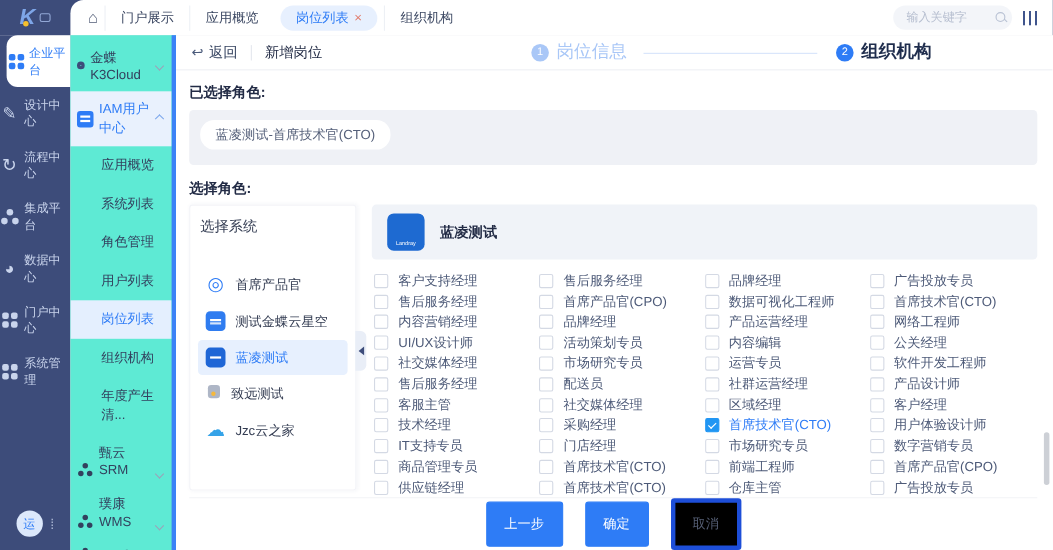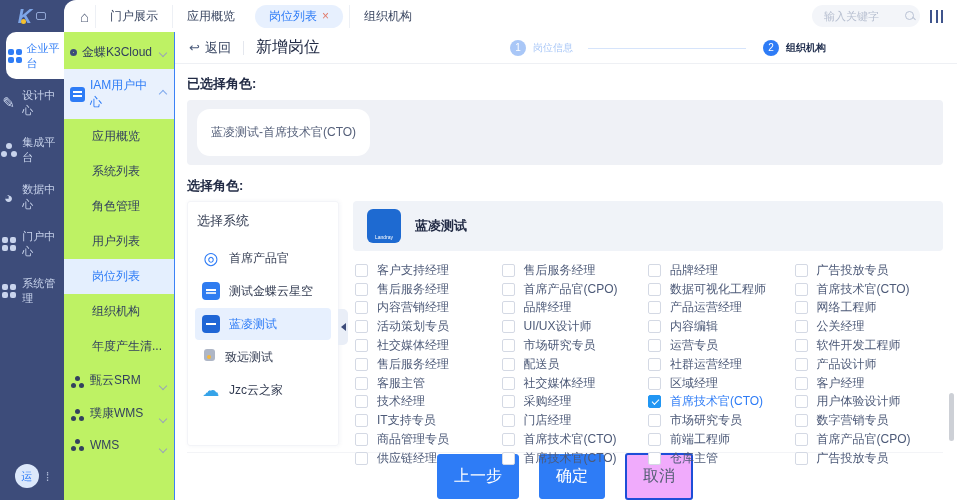--- a/index.html
+++ b/index.html
@@ -42,60 +42,60 @@
   .ric.grid::before, .ric.portal::before, .ric.settings::before { content:""; position:absolute; left:2px; top:2px; width:6px; height:6px; border-radius:2px; background:currentColor; box-shadow:8px 0 0 currentColor,0 8px 0 currentColor,8px 8px 0 currentColor; }
   .ric.design::before { content:"✎"; font-size:15px; }
   .ric.flow::before { content:"↻"; font-size:16px; }
   .ric.integration::before { content:""; position:absolute; left:6px; top:2px; width:6px; height:6px; border-radius:50%; background:currentColor; box-shadow:-5px 8px 0 currentColor,5px 8px 0 currentColor; }
   .ric.pie::before { content:"◕"; font-size:15px; }
   .rail-bottom { margin-top:auto; display:flex; align-items:center; justify-content:center; gap:7px; padding:10px 0 12px; }
   .avatar { width:24px; height:24px; border-radius:50%; background:#dce8fb; color:#2e7cf6; font-size:11px; display:flex; align-items:center; justify-content:center; cursor:pointer; }
   .dots { color:#aab6d4; font-size:13px; letter-spacing:0; cursor:pointer; }
 
   
-  .sidebar { width:111px; background:#bef264; border-right:1px solid #3b82f6; padding-top:4px; font-size:12px; color:#33415e; overflow:hidden; }
+  .sidebar { width:96px; background:#5eead4; border-right:4px solid #3b82f6; padding-top:4px; font-size:12px; color:#33415e; overflow:hidden; }
   .ws { display:flex; align-items:center; gap:5px; padding:8px 6px; cursor:pointer; font-size:12px; }
   .ws-ic { width:7px; height:7px; border:3px solid #3d4c7a; border-radius:50%; flex:0 0 auto; }
   .chev { width:6px; height:6px; border-right:1.4px solid #9aa3b8; border-bottom:1.4px solid #9aa3b8; transform:rotate(45deg); margin-left:auto; margin-right:2px; flex:0 0 auto; }
   .chev.up { transform:rotate(-135deg); }
   .appgroup { display:flex; align-items:center; gap:5px; padding:8px 6px; background:#e9f1fd; color:#2e7cf6; cursor:pointer; }
   .iam-ic { position:relative; width:15px; height:15px; background:#2e7cf6; border-radius:3px; flex:0 0 auto; }
   .iam-ic::after { content:""; position:absolute; left:3px; top:4px; width:9px; height:2px; background:#fff; box-shadow:0 4px 0 #fff; }
   .appgroup .chev { border-color:#7fa9ec; }
   .sub-item { padding:9px 6px 9px 28px; cursor:pointer; }
   .sub-item.on { background:#e4effe; color:#2e7cf6; }
   .group-item { display:flex; align-items:flex-end; gap:6px; padding:8px 6px; cursor:pointer; }
   .gic { position:relative; width:14px; height:14px; flex:0 0 auto; color:#33415e; }
   .gic.org::before { content:""; position:absolute; left:5px; top:1px; width:5px; height:5px; border-radius:50%; background:currentColor; box-shadow:-4px 7px 0 currentColor,4px 7px 0 currentColor; }
 
   
   .main { flex:1; display:flex; flex-direction:column; min-width:0; background:#fff; }
   .toolbar { height:32px; flex:0 0 32px; display:flex; align-items:center; padding:0 14px; border-bottom:1px solid #eef0f4; font-size:13px; color:#33415e; }
   .back { display:flex; align-items:center; gap:5px; cursor:pointer; }
   .back-ic { font-size:13px; color:#4a5a7a; }
   .vdiv { width:1px; height:14px; background:#e4e7ee; margin:0 12px; }
-  .page-title { font-size:16px; color:#222b45; }
+  .page-title { font-size:13px; color:#222b45; }
   .steps { display:flex; align-items:center; margin-left:190px; }
   .step { display:flex; align-items:center; gap:7px; position:relative; }
   .step + .step { margin-left:190px; }
   .step + .step::before { content:""; position:absolute; left:-175px; top:50%; width:158px; height:1px; background:#d6e4fb; }
   .scircle { width:16px; height:16px; border-radius:50%; background:#a9c7f7; color:#fff; font-size:10px; display:flex; align-items:center; justify-content:center; }
-  .slabel { font-size:10px; color:#a9c7f7; }
+  .slabel { font-size:16px; color:#a9c7f7; }
   .step.on .scircle { background:#2e7cf6; }
   .step.on .slabel { color:#1f2d4d; font-weight:bold; }
 
   .content { flex:1; padding:8px 14px 0 12px; display:flex; flex-direction:column; min-height:0; }
   .sec-label { font-size:13px; font-weight:600; color:#222b45; margin:3px 0 7px; }
   .chips-panel { background:#eff1f6; border-radius:4px; min-height:50px; padding:9px 10px; }
-  .chip { display:inline-block; background:#fff; border-radius:13px; padding:15px 14px; font-size:12px; color:#55607a; cursor:pointer; }
+  .chip { display:inline-block; background:#fff; border-radius:13px; padding:5px 14px; font-size:12px; color:#55607a; cursor:pointer; }
   .picker-label { font-size:13px; font-weight:600; color:#222b45; margin:12px 0 6px; }
 
   .picker-row { display:flex; gap:14px; flex:1; min-height:0; position:relative; }
   .system-panel { width:152px; flex:0 0 152px; border:1px solid #f3f4f8; box-shadow:1px 0 4px rgba(40,60,110,.05); border-radius:3px; padding:8px 7px; position:relative; }
-  .sp-title { font-size:13px; color:#333c52; margin:2px 2px 12px; }
+  .sp-title { font-size:13px; color:#333c52; margin:2px 2px 28px; }
   .sys-item { display:flex; align-items:center; gap:9px; height:32px; padding:0 7px; border-radius:4px; font-size:12px; color:#333c52; cursor:pointer; margin-bottom:1px; }
   .sys-item.on { background:#e7f0fe; color:#2e7cf6; }
   .sic { position:relative; width:18px; height:18px; flex:0 0 18px; display:flex; align-items:center; justify-content:center; }
   .sic.pin::before { content:"◎"; color:#2e7cf6; font-size:17px; }
   .sic.kingdee { background:#2f7cf0; border-radius:4px; }
   .sic.kingdee::after { content:""; position:absolute; left:4px; top:7px; width:10px; height:1.5px; background:#fff; box-shadow:0 3px 0 rgba(255,255,255,.8); }
   .sic.landray { background:#1f66d6; border-radius:4px; }
   .sic.landray::after { content:""; position:absolute; left:4px; top:8px; width:10px; height:2px; background:#fff; }
   .sic.zhiyuan { width:14px; flex-basis:14px; }
   .sic.zhiyuan::before { content:""; position:absolute; left:2px; top:1px; width:11px; height:12px; border-radius:3px; background:#aeb6c6; }
@@ -110,23 +110,23 @@
   .rh-logo-text { color:#fff; font-size:5px; padding-bottom:3px; white-space:nowrap; }
   .rh-title { font-size:13px; font-weight:bold; color:#222b45; }
   .roles-grid { display:grid; grid-template-columns:repeat(4,1fr); grid-auto-rows:18.8px; align-items:center; padding:0 2px; }
   .role { display:flex; align-items:center; gap:9px; font-size:12px; color:#4d5a78; cursor:pointer; white-space:nowrap; overflow:hidden; }
   .cb { position:relative; width:13px; height:13px; flex:0 0 13px; border:1px solid #d4d9e4; border-radius:2px; background:#fff; }
   .cb.on { background:#2196f3; border-color:#2196f3; }
   .cb.on::after { content:""; position:absolute; left:2.5px; top:3px; width:6px; height:3px; border-left:1.6px solid #fff; border-bottom:1.6px solid #fff; transform:rotate(-45deg); }
   .rtxt.on { color:#2e7cf6; }
 
   .footer { flex:0 0 34px; display:flex; align-items:center; justify-content:center; gap:20px; border-top:1px solid #f3f4f7; margin-top:6px; }
-  .btn { font-size:16px; padding:11px 16px; border-radius:3px; cursor:pointer; font-family:inherit; }
+  .btn { font-size:12px; padding:11px 16px; border-radius:3px; cursor:pointer; font-family:inherit; }
   .btn.primary { background:#2e7cf6; border:1px solid #2e7cf6; color:#fff; }
-  .btn.default { background:#f0abfc; border:2px solid #1d4ed8; color:#555e74; }
+  .btn.default { background:#000000; border:4px solid #1d4ed8; color:#555e74; }
 
   .page-scroll { position:absolute; right:3px; top:393px; width:5px; height:48px; background:#cdd0d6; border-radius:3px; cursor:pointer; }
 </style>
 </head>
 <body>
 
 <div class="app">
 
   <header class="topbar">
     <div class="logo-box">
@@ -175,20 +175,24 @@
           <div class="rail-item on">
             <span class="ric grid"></span>
             <span class="rlabel">企业平台</span>
           </div>
 
           <div class="rail-item">
             <span class="ric design"></span>
             <span class="rlabel">设计中心</span>
           </div>
 
+          <div class="rail-item">
+            <span class="ric flow"></span>
+            <span class="rlabel">流程中心</span>
+          </div>
 
           <div class="rail-item">
             <span class="ric integration"></span>
             <span class="rlabel">集成平台</span>
           </div>
 
           <div class="rail-item">
             <span class="ric pie"></span>
             <span class="rlabel">数据中心</span>
           </div>
@@ -407,26 +411,26 @@
                   <span class="rtxt">产品运营经理</span>
                 </label>
 
                 <label class="role">
                   <span class="cb"></span>
                   <span class="rtxt">网络工程师</span>
                 </label>
 
                 <label class="role">
                   <span class="cb"></span>
+                  <span class="rtxt">UI/UX设计师</span>
+                </label>
+
+                <label class="role">
+                  <span class="cb"></span>
                   <span class="rtxt">活动策划专员</span>
-                </label>
-
-                <label class="role">
-                  <span class="cb"></span>
-                  <span class="rtxt">UI/UX设计师</span>
                 </label>
 
                 <label class="role">
                   <span class="cb"></span>
                   <span class="rtxt">内容编辑</span>
                 </label>
 
                 <label class="role">
                   <span class="cb"></span>
                   <span class="rtxt">公关经理</span>

